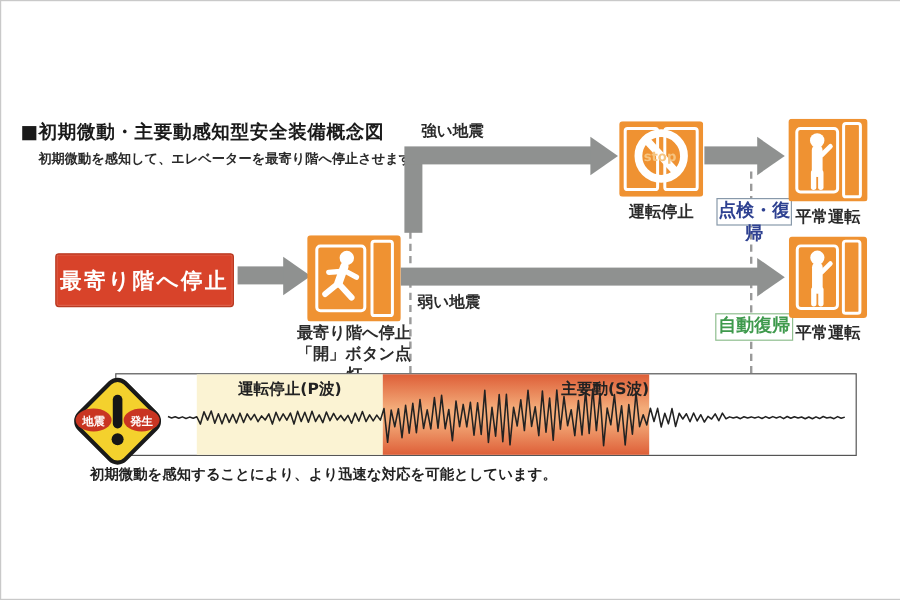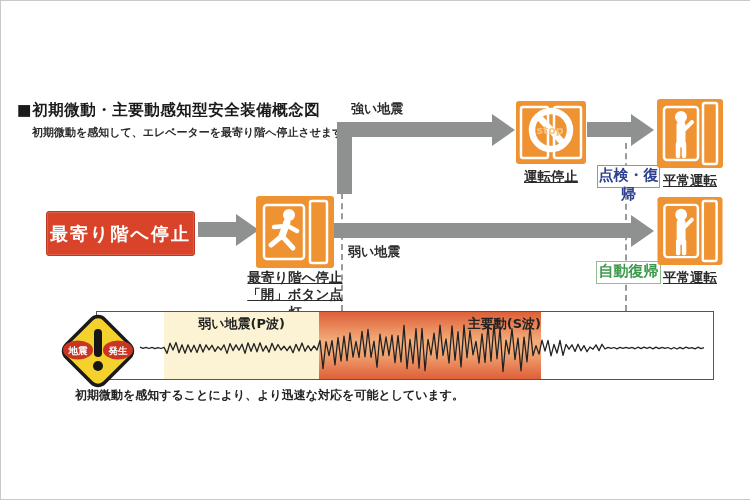--- a/index.html
+++ b/index.html
@@ -18,21 +18,21 @@
     display:flex;align-items:center;justify-content:center;
     color:#fff;font-size:18px;font-weight:bold;letter-spacing:2px;
     box-shadow:inset 0 0 0 1px rgba(255,255,255,.15);}
   
   .bar{background:var(--arrow-gray);}
   .head-right{width:0;height:0;border-top:16px solid transparent;border-bottom:16px solid transparent;
     border-left:23px solid var(--arrow-gray);}
   .dash{border-left:2px dashed var(--dash-gray);width:0;}
   
   .flow-label{font-size:13px;font-weight:bold;color:#2b2b2b;}
-  .icon-caption{font-size:13.5px;font-weight:bold;color:#2b2b2b;text-align:center;text-decoration:underline;}
+  .icon-caption{font-size:13.5px;font-weight:bold;color:#2b2b2b;text-align:center;}
   
   .status-box{font-size:15px;font-weight:bold;text-align:center;line-height:19px;background:#fff;}
   .inspection{left:596px;top:164px;width:61px;height:21px;color:var(--inspection-text);
     border:1px solid var(--inspection-border);}
   .auto{left:595px;top:260px;width:63px;height:21px;color:var(--auto-text);
     border:1px solid var(--auto-border);}
   
   .band{left:95px;top:310px;width:616px;height:67px;background:#fff;border:1px solid var(--band-border);}
   .p-region{position:absolute;left:67px;top:0;width:155px;height:100%;background:var(--p-wave-bg);
     text-align:center;}
@@ -141,21 +141,21 @@
       <path class="person-stroke" stroke-width="9" d="M24 26 L24 44"></path>
       <path class="person-stroke" stroke-width="4.5" d="M21 45 L21 57"></path>
       <path class="person-stroke" stroke-width="4.5" d="M27 45 L27 57"></path>
       <path class="person-stroke" stroke-width="4" d="M28 30 L35 23"></path>
     </g>
   </svg>
   <div class="abs icon-caption" style="left:652px;top:268px;width:74px;">平常運転</div>
 
   <div class="abs band">
     <div class="p-region">
-      <span class="band-label">弱い地震(P波)</span>
+      <span class="band-label">運転停止(P波)</span>
     </div>
     <div class="s-region">
       <span class="band-label">主要動(S波)</span>
     </div>
     <svg class="wave-svg" viewBox="0 0 616 67">
       <polyline class="trace" points="43,35.1 46,36.3 49,35.3 52,36.5 55,35.4 58,36.7 61,35.6 64,36.5 67,35.3 70,41.4 73,31.2 76,38.1 79,30.5 82,40.7 85,32.8 88,41.2 91,32.8 94,40.0 97,33.3 100,40.5 103,32.3 106,40.1 109,32.9 112,37.9 115,33.3 118,39.4 121,34.6 124,38.0 127,32.9 130,41.4 133,31.6 136,38.6 139,32.9 142,38.2 145,32.2 148,41.4 151,30.8 154,39.3 157,31.5 160,39.8 163,30.8 166,39.2 169,33.7 172,40.2 175,31.3 178,38.5 181,32.5 184,38.0 187,34.2 190,38.6 193,34.1 196,40.7 199,32.3 202,39.0 205,31.0 208,39.3 211,33.7 214,38.7 217,33.9 220,38.1 223,28.5 226,56.6 229,29.7 232,43.6 235,28.6 238,52.8 241,25.7 244,49.0 247,24.1 250,48.6 253,20.9 256,45.1 259,29.5 262,45.4 265,19.3 268,44.8 271,17.5 274,45.3 277,29.2 280,55.2 283,22.2 286,43.6 289,25.0 292,43.7 295,23.2 298,50.7 301,23.6 304,50.0 307,13.3 310,56.7 313,27.5 316,51.5 319,16.7 322,56.1 325,16.5 328,58.7 331,27.4 334,43.0 337,21.2 340,46.8 343,13.2 346,43.4 349,27.0 352,51.0 355,13.9 358,48.2 361,19.7 364,54.9 367,13.0 370,45.7 373,18.5 376,42.8 379,29.4 382,51.0 385,21.8 388,50.4 391,13.5 394,49.2 397,12.1 400,46.8 403,16.3 406,59.5 409,28.1 412,42.0 415,16.8 418,47.5 421,26.2 424,58.8 427,25.1 430,49.8 433,15.3 436,43.5 439,33.6 442,42.1 445,28.2 448,39.2 451,28.3 454,43.8 457,32.4 460,41.2 463,28.5 466,43.4 469,32.4 472,37.2 475,32.8 478,39.5 481,32.2 484,38.8 487,33.6 490,39.7 493,35.0 496,37.2 499,32.9 502,38.6 505,32.3 508,37.0 511,35.4 514,36.4 517,35.5 520,36.9 523,35.3 526,36.3 529,35.4 532,36.4 535,35.4 538,36.8 541,35.2 544,36.6 547,35.2 550,36.3 553,35.2 556,36.9 559,35.1 562,36.6 565,35.3 568,36.4 571,35.5 574,37.0 577,35.5 580,37.0 583,35.4 586,36.8 589,35.1 592,36.3 595,35.7 598,36.9 601,35.2 604,36.6 607,35.6"></polyline>
     </svg>
   </div>
 
   <svg class="abs" style="left:53px;top:306px;" width="88" height="88" viewBox="0 0 88 88">

